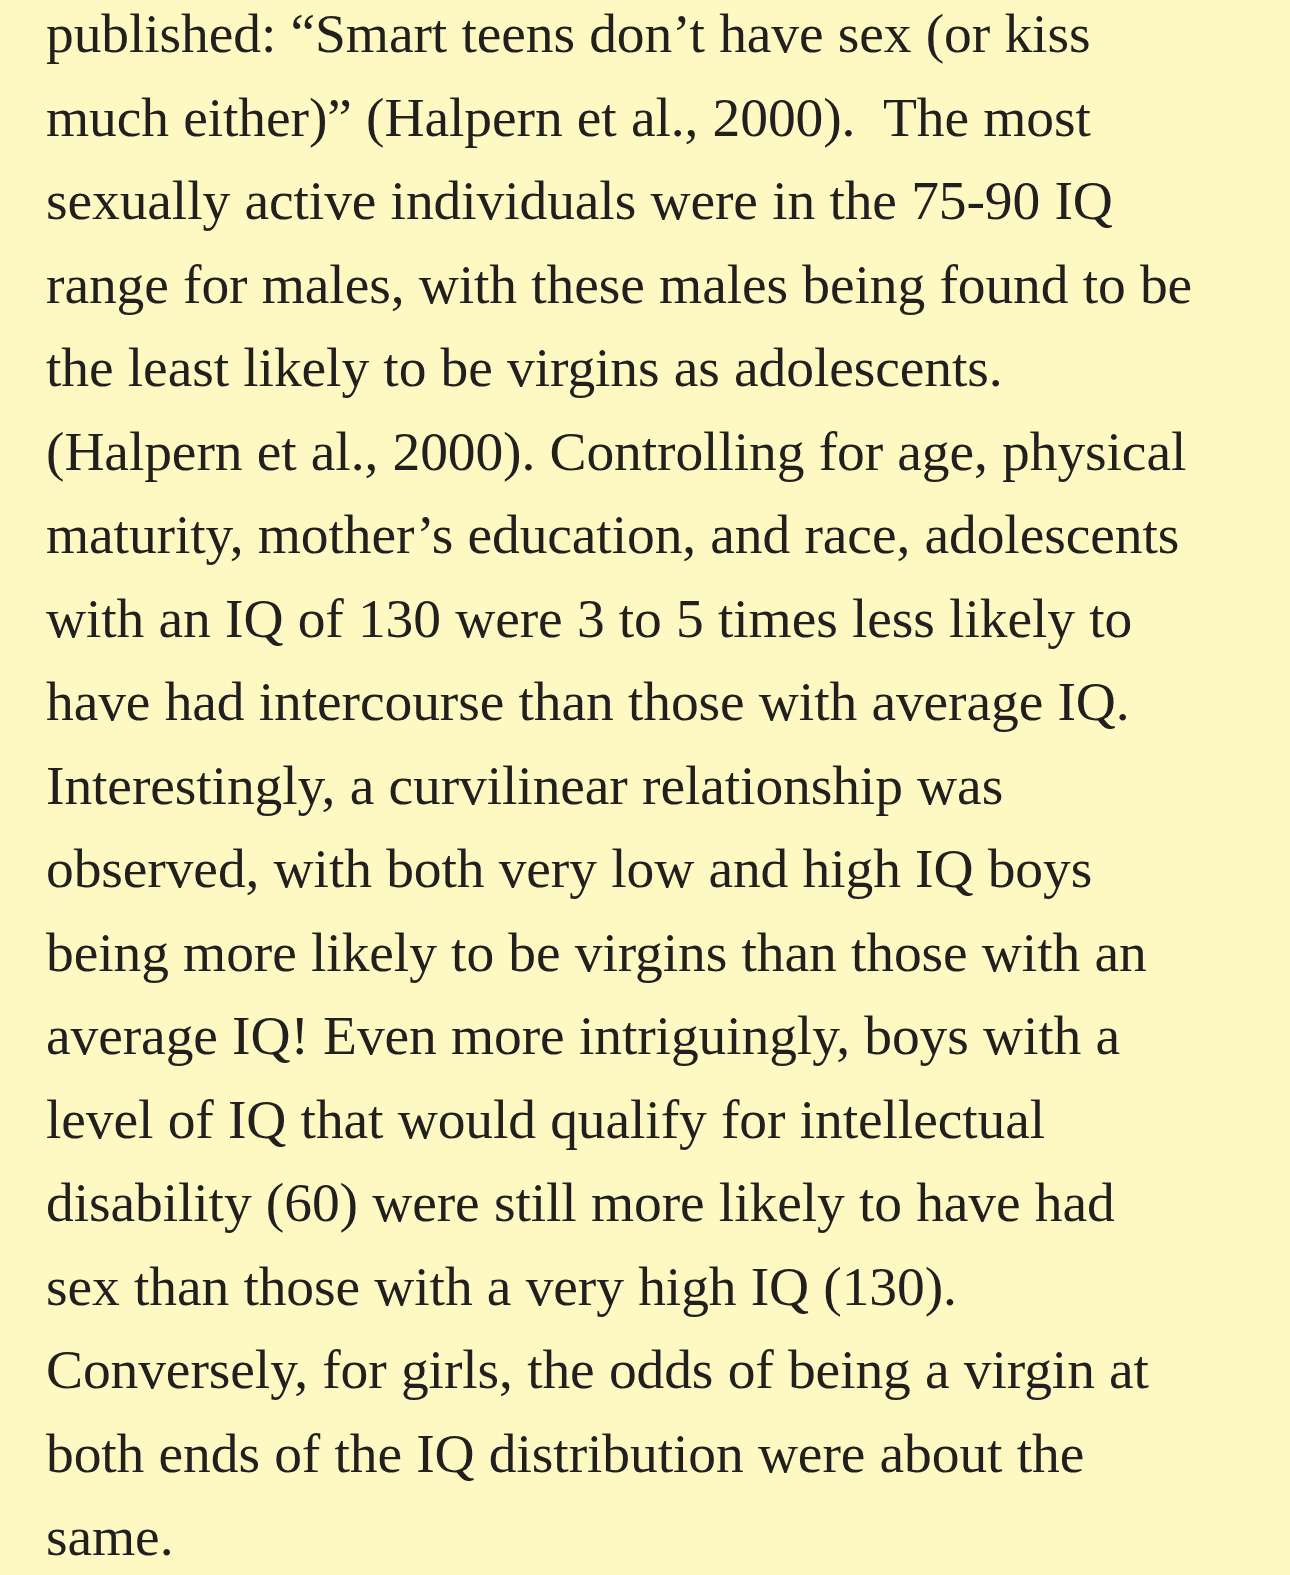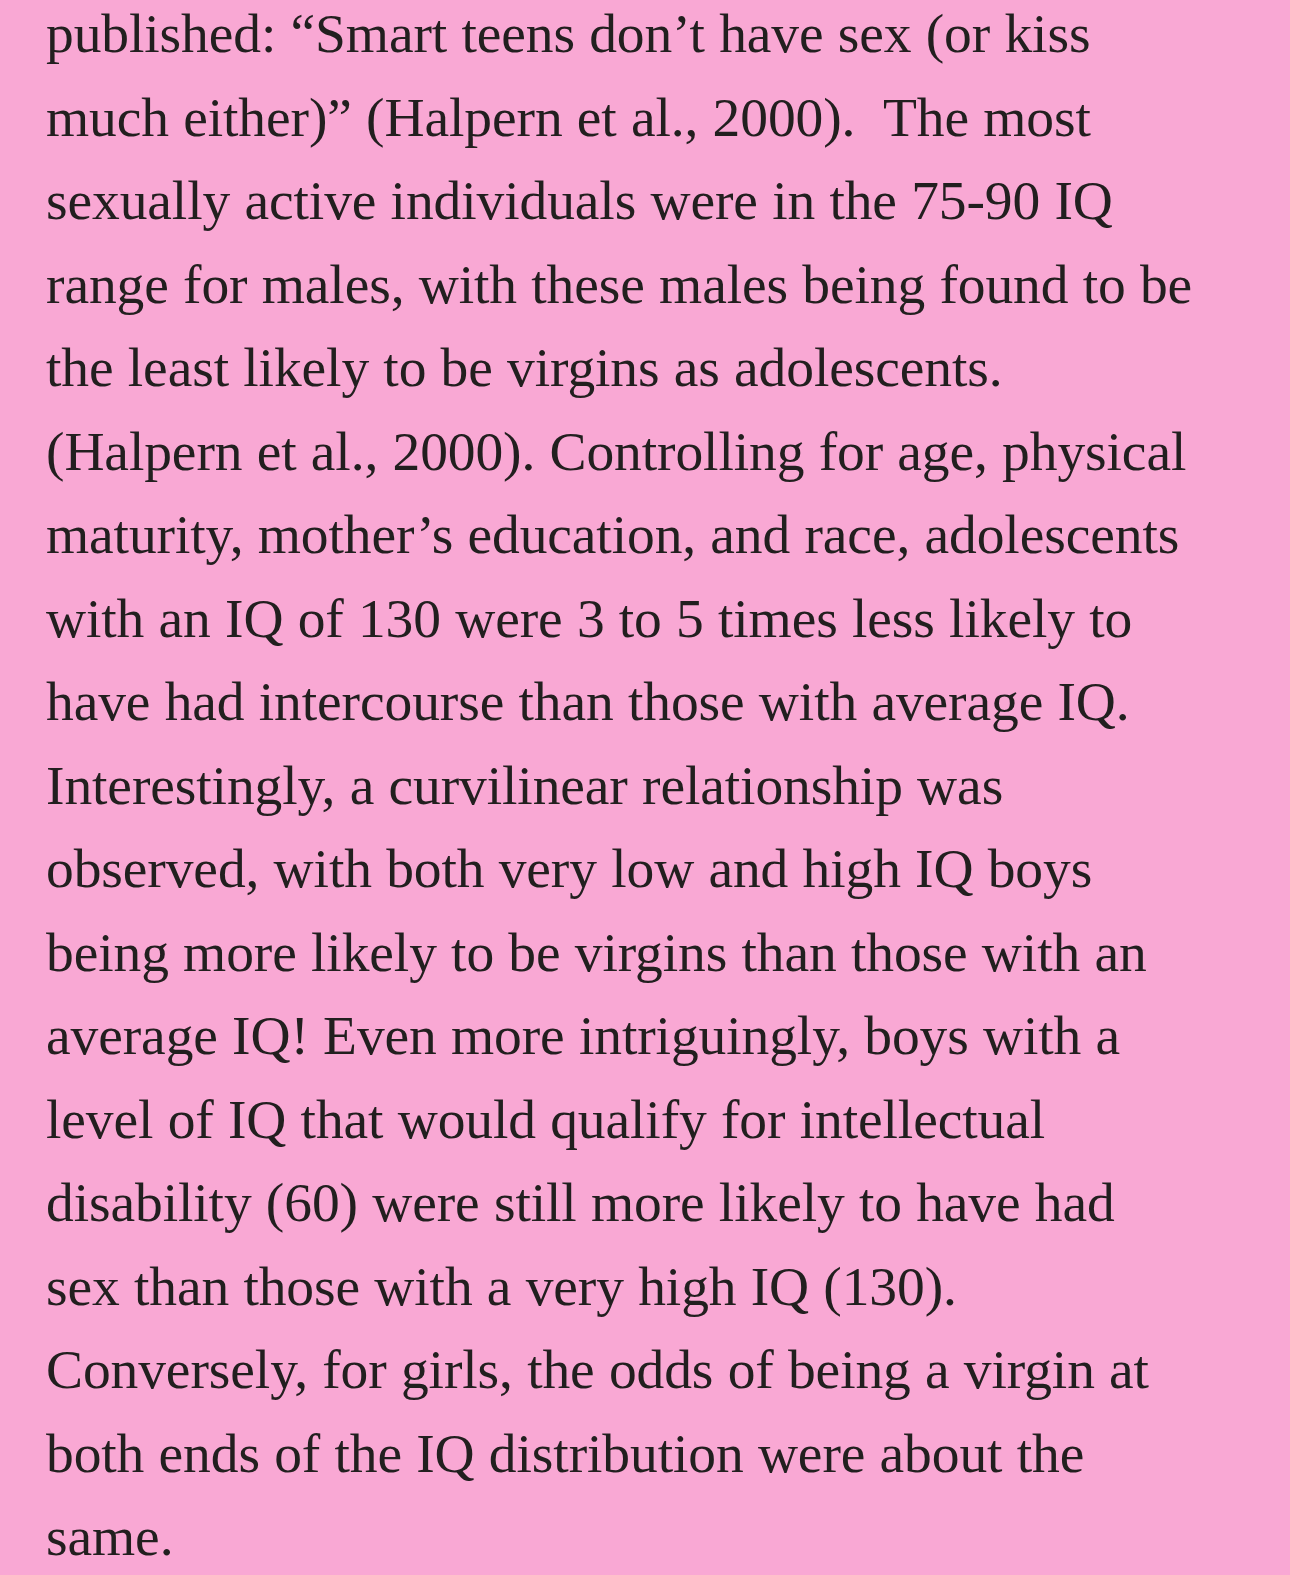--- a/index.html
+++ b/index.html
@@ -11,21 +11,21 @@
     width: 1290px;
     height: 1575px;
     overflow: hidden;
     font-family: "Liberation Serif", serif;
   }
   .page {
     box-sizing: border-box;
     width: 1290px;
     height: 1575px;
     padding: 0 88px 0 46px;
-    background: #f9a8d4;
+    background: #fef9c3;
   }
   .body-text {
     font-family: "Liberation Serif", serif;
     font-size: 55.5px;
     line-height: 83.5px;
     color: #221f1f;
     letter-spacing: -0.1px;
     word-spacing: 0.5px;
     text-align: left;
     margin: 0;

